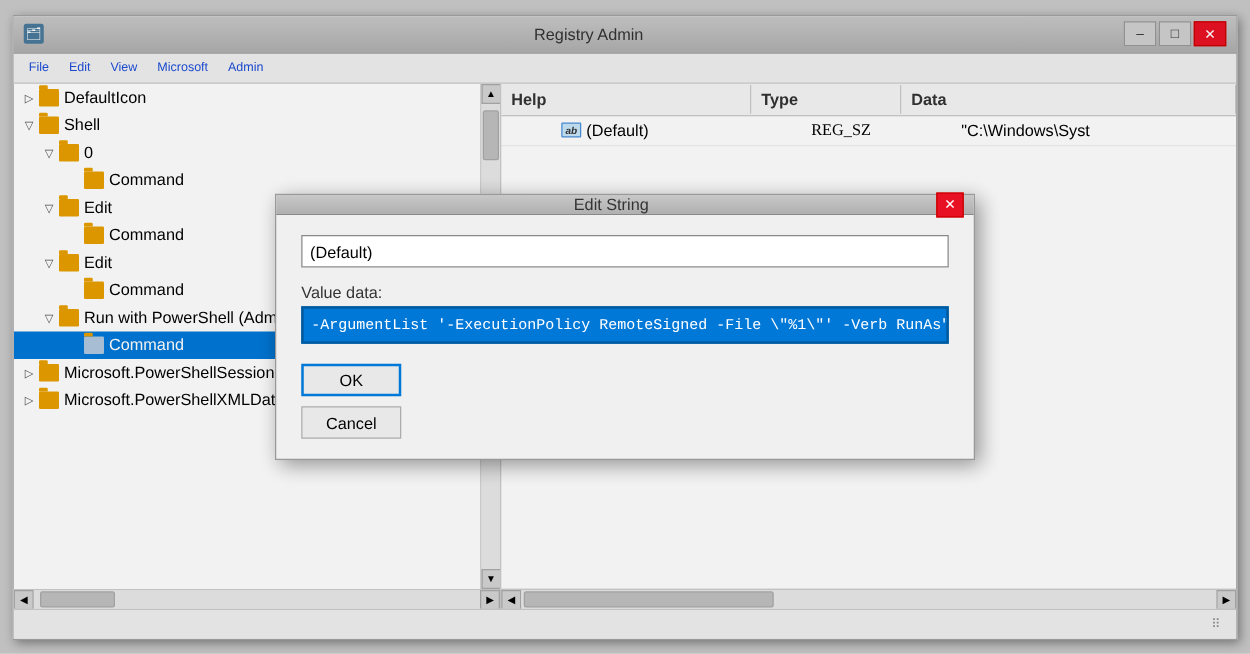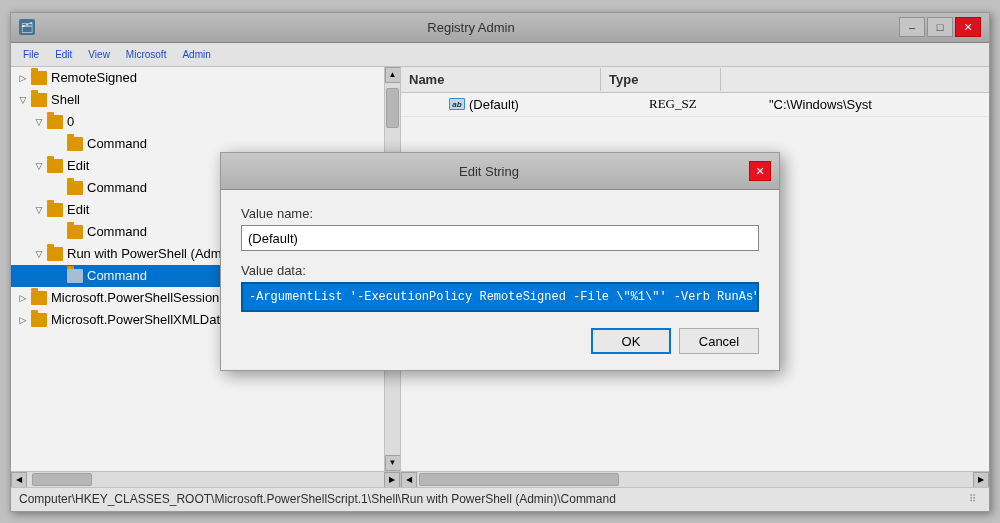--- a/index.html
+++ b/index.html
@@ -329,21 +329,21 @@
 
     
     .dialog {
       background: #f0f0f0;
       border: 1px solid #999;
       box-shadow: 4px 4px 16px rgba(0,0,0,0.4);
       width: 560px;
     }
     .dialog-title-bar {
       background: linear-gradient(to bottom, #c8c8c8, #b0b0b0);
-      height: 37px;
+      height: 16px;
       display: flex;
       align-items: center;
       padding: 4px 8px;
       border-bottom: 1px solid #888;
     }
     .dialog-title-text {
       flex: 1;
       text-align: center;
       font-size: 13px;
       color: #333;
@@ -390,20 +390,21 @@
       margin-bottom: 16px;
       display: flex;
       align-items: center;
       overflow: hidden;
       white-space: nowrap;
     }
     .dialog-buttons {
       display: flex;
       justify-content: flex-end;
       gap: 8px;
+      flex-direction: column;
     }
     .dialog-btn {
       width: 80px;
       height: 26px;
       background: #e8e8e8;
       border: 1px solid #adadad;
       cursor: pointer;
       font-size: 13px;
       font-family: 'Segoe UI', sans-serif;
       display: flex;
@@ -435,21 +436,21 @@
     <div class="menu-item">Admin</div>
   </div>
 
   <div class="content-area">
 
     <div class="tree-panel" style="padding-right:16px; position:relative;">
 
       <div class="tree-item">
         <span class="tree-expander">▷</span>
         <span class="tree-folder-icon"></span>
-        <span class="tree-label">RemoteSigned</span>
+        <span class="tree-label">DefaultIcon</span>
       </div>
 
       <div class="tree-item">
         <span class="tree-expander">▽</span>
         <span class="tree-folder-icon"></span>
         <span class="tree-label">Shell</span>
       </div>
 
       <div class="tree-item" style="padding-left:20px;">
         <span class="tree-expander">▽</span>
@@ -516,22 +517,23 @@
         <div class="scroll-track">
           <div class="scroll-thumb"></div>
         </div>
         <div class="scroll-arrow">▼</div>
       </div>
     </div>
 
     <div class="details-panel">
 
       <div class="details-header">
-        <div class="col-header col-name">Name</div>
+        <div class="col-header col-name">Help</div>
         <div class="col-header col-type">Type</div>
+        <div class="col-header col-data">Data</div>
       </div>
 
       <div class="details-row">
         <div class="details-cell name-cell">
           <span class="reg-icon">ab</span>
           <span>(Default)</span>
         </div>
         <div class="details-cell type-cell">REG_SZ</div>
         <div class="details-cell data-cell">"C:\Windows\Syst</div>
       </div>
@@ -549,35 +551,33 @@
     <div class="right-hscroll">
       <div class="hscroll-arrow">◀</div>
       <div class="hscroll-track">
         <div class="hscroll-thumb" style="left:2px; width:200px;"></div>
       </div>
       <div class="hscroll-arrow">▶</div>
     </div>
   </div>
 
   <div class="status-bar">
-    <span>Computer\HKEY_CLASSES_ROOT\Microsoft.PowerShellScript.1\Shell\Run with PowerShell (Admin)\Command</span>
     <span class="status-bar-grip">⠿</span>
   </div>
 
   <div class="modal-overlay">
 
     <div class="dialog">
 
       <div class="dialog-title-bar">
         <div class="dialog-title-text">Edit String</div>
         <div class="dialog-close-btn">✕</div>
       </div>
 
       <div class="dialog-body">
-        <div class="dialog-label">Value name:</div>
         <input class="dialog-input" type="text" value="(Default)" style="">
 
         <div class="dialog-label">Value data:</div>
         <div class="dialog-data-field">-ArgumentList '-ExecutionPolicy RemoteSigned -File \"%1\"' -Verb RunAs"</div>
 
         <div class="dialog-buttons">
           <button class="dialog-btn default-btn">OK</button>
           <button class="dialog-btn">Cancel</button>
         </div>
       </div>

